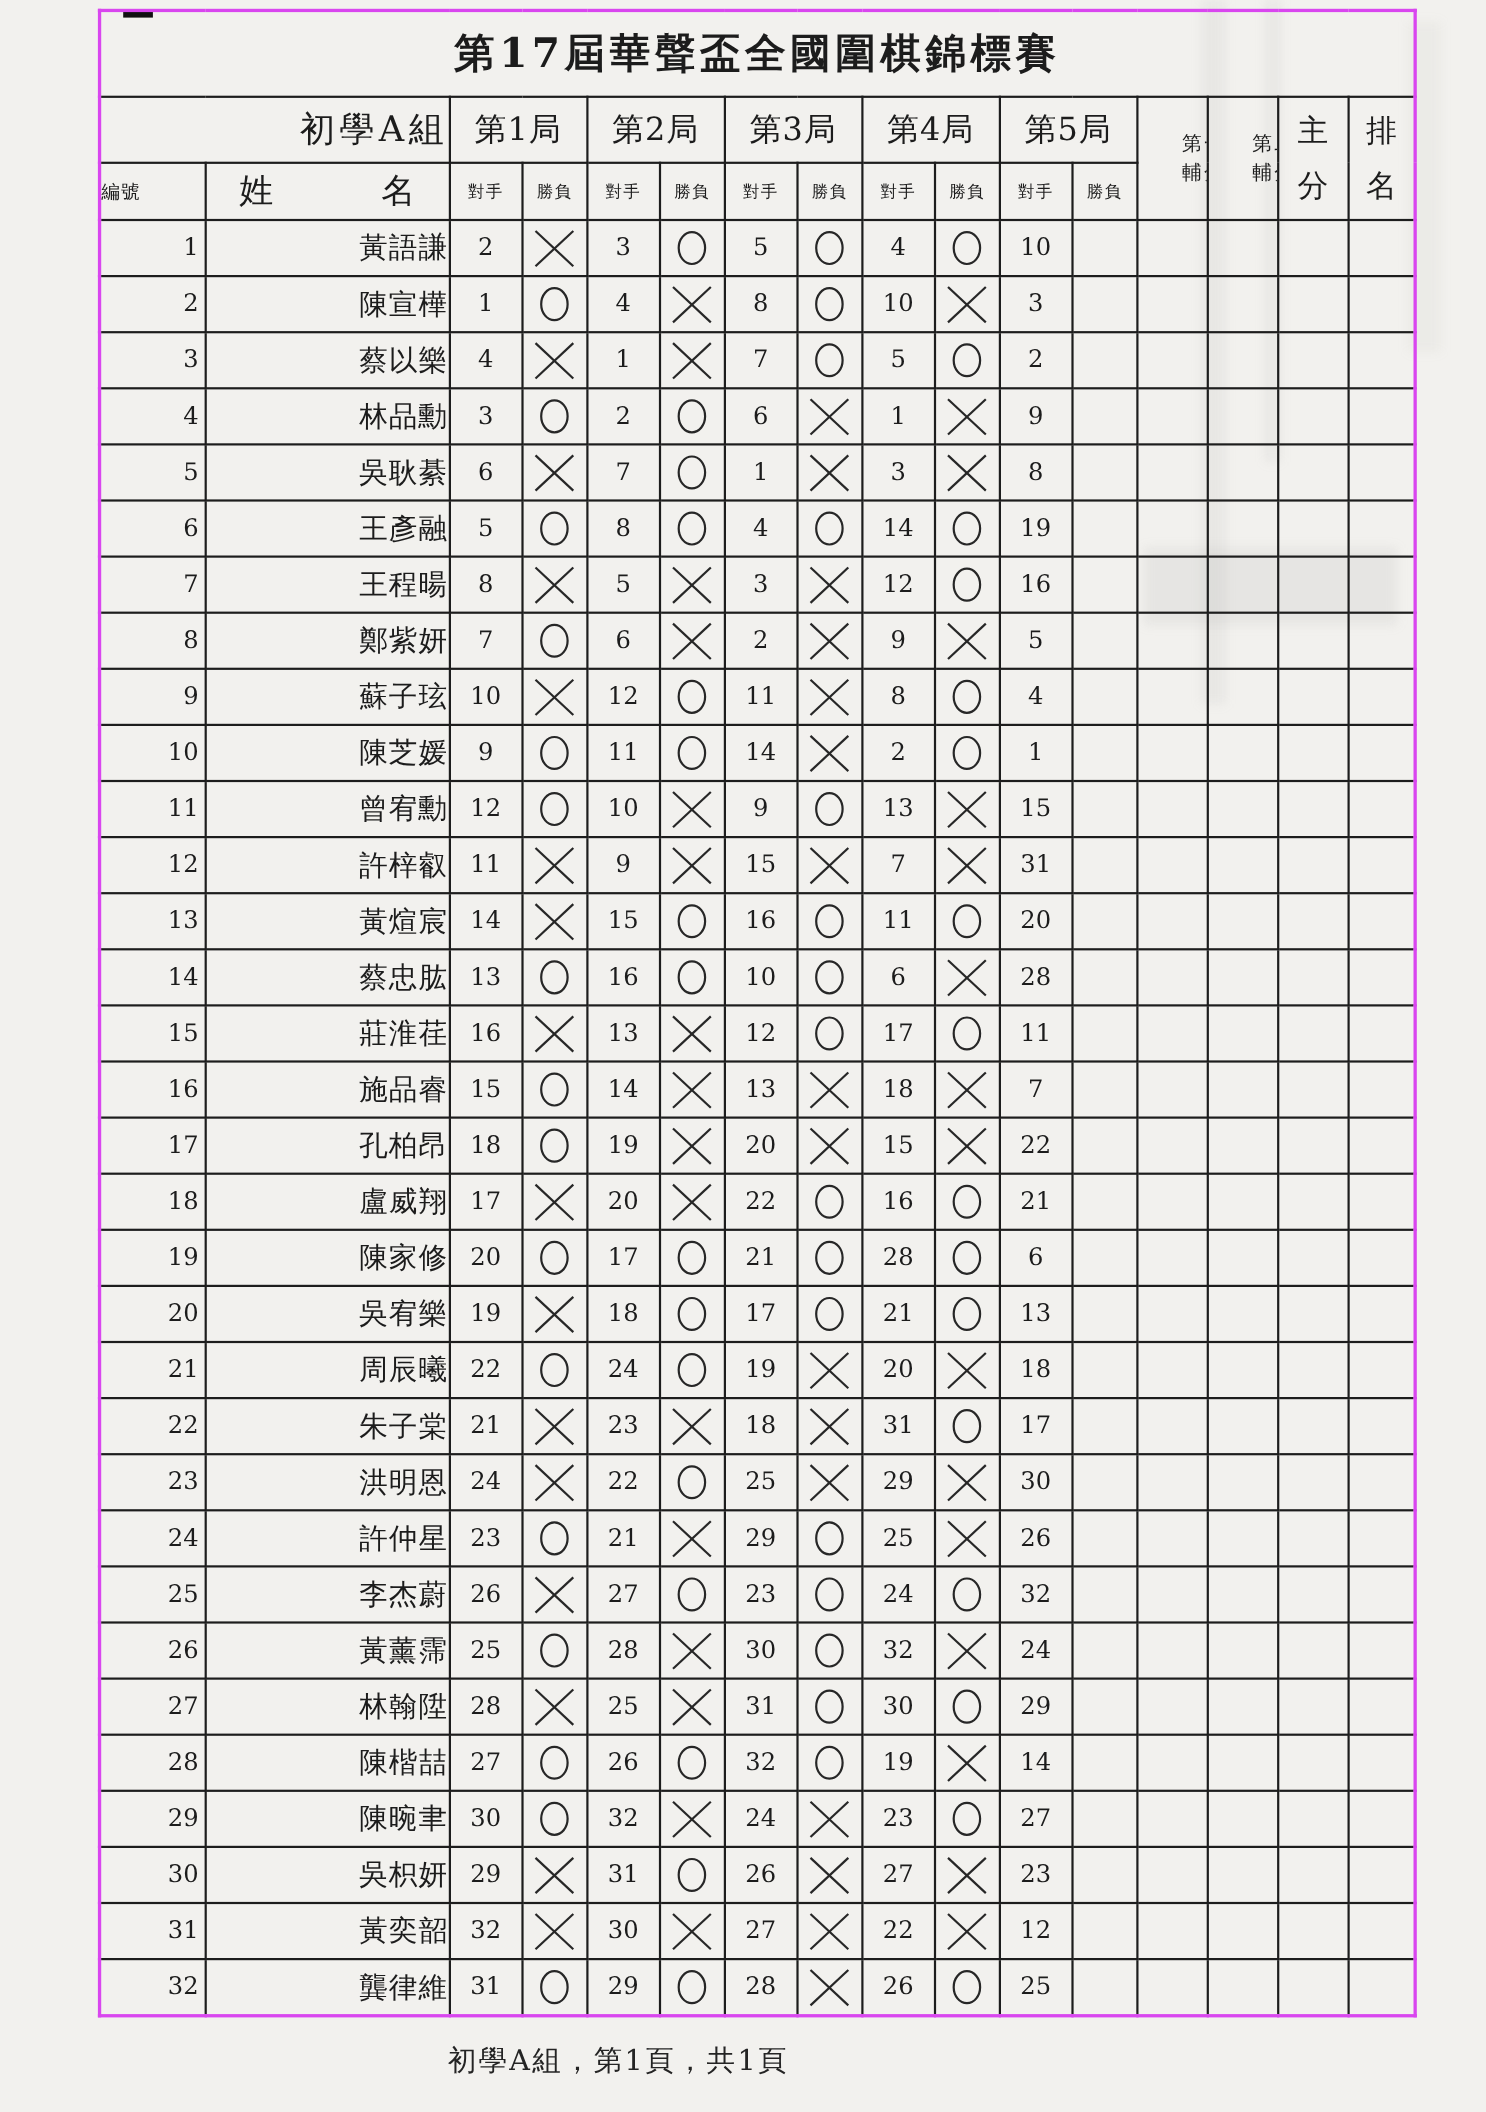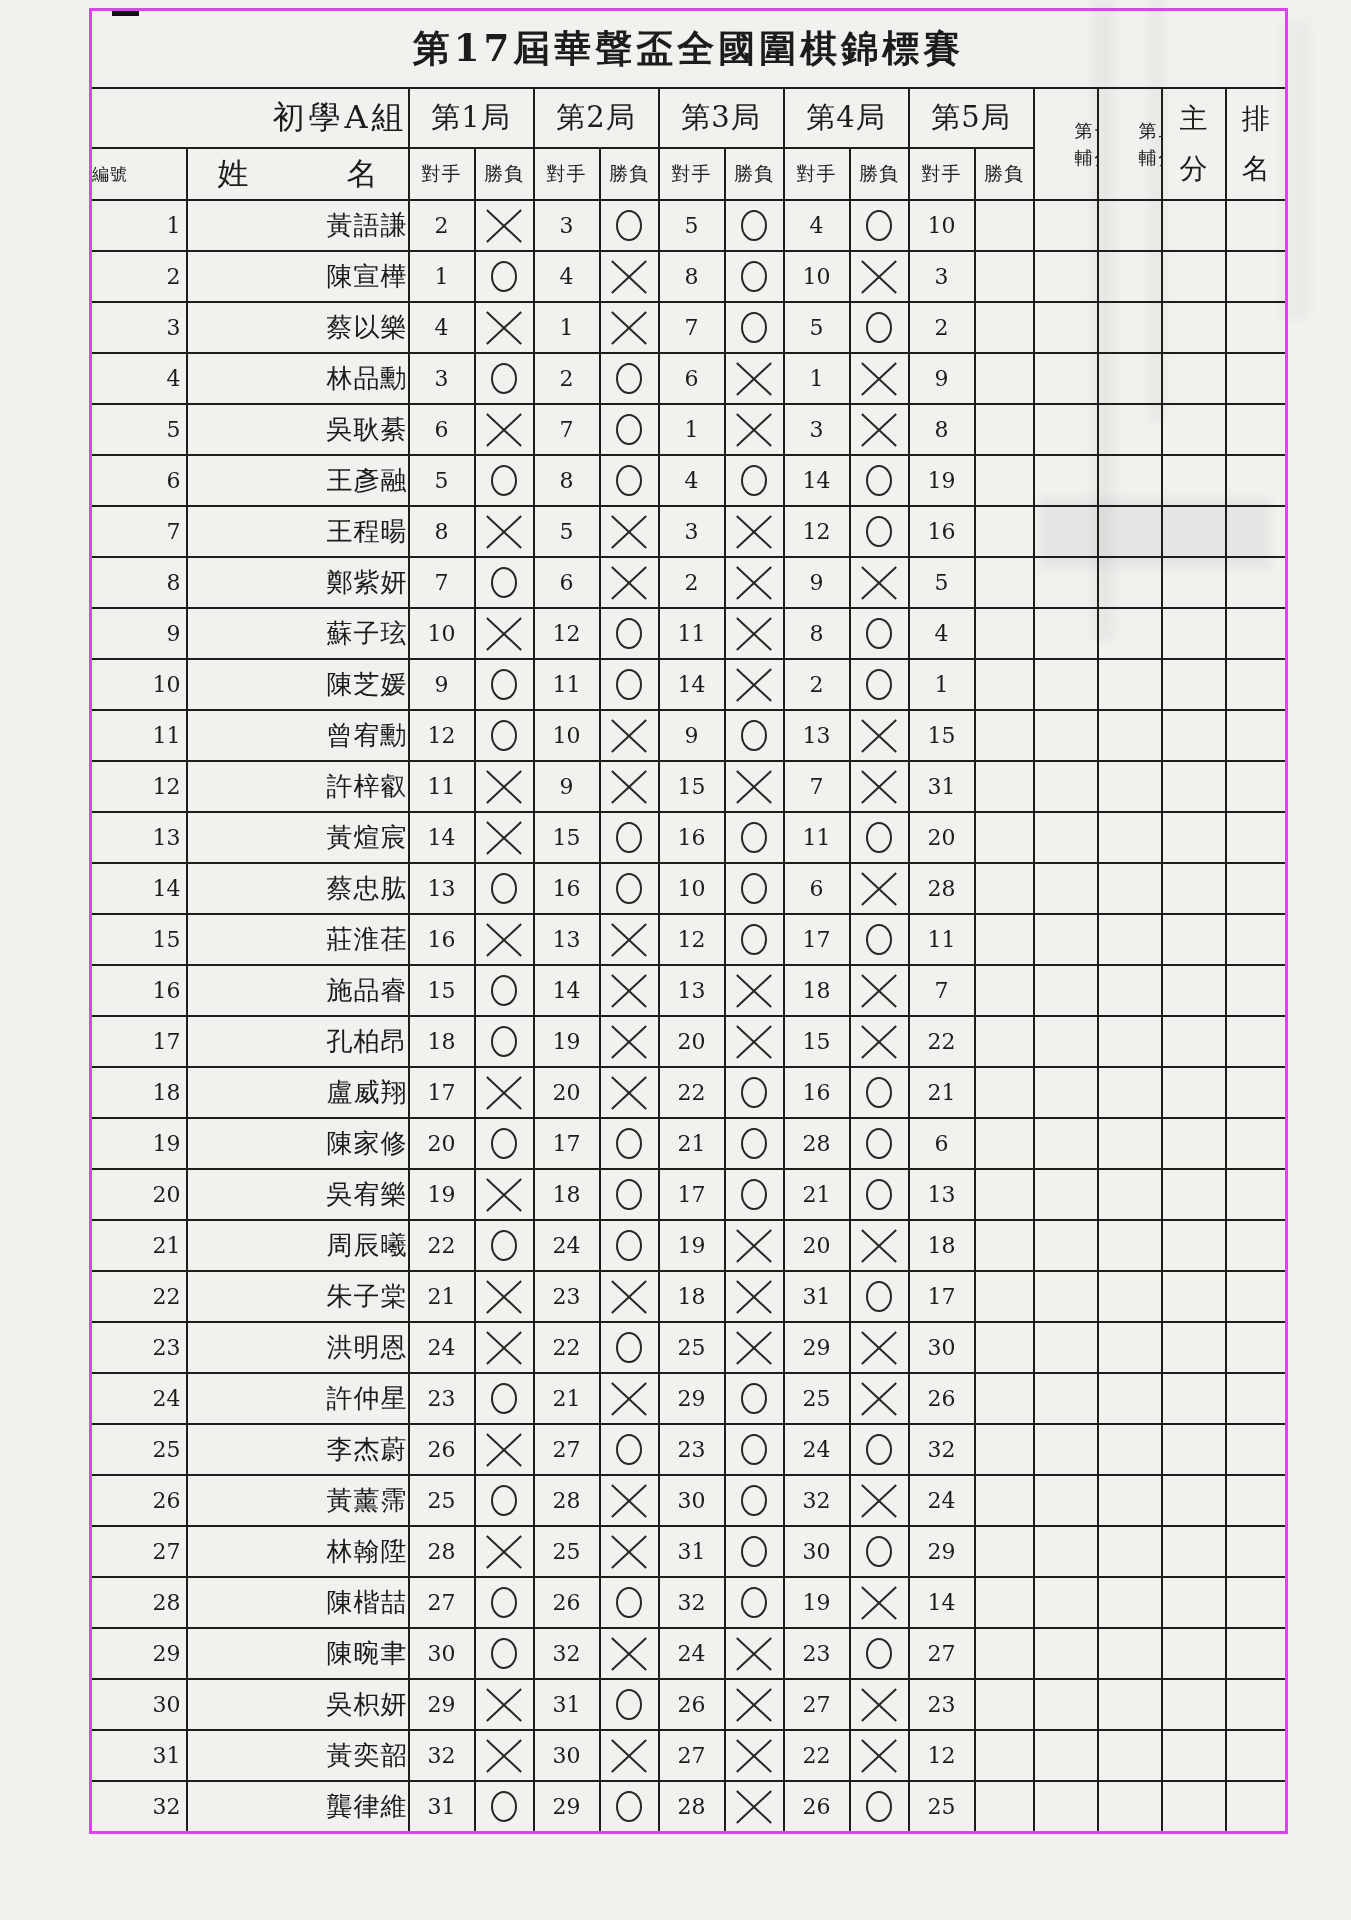--- a/index.html
+++ b/index.html
@@ -33,21 +33,21 @@
     white-space:nowrap;
   }
   tr.title-row th{height:76px;font-size:37px;font-weight:bold;letter-spacing:4px;text-align:center;}
   tr.group-row th{height:58px;}
   tr.sub-row th{height:50px;}
   .group-label{font-size:32px;font-weight:bold;letter-spacing:4px;text-align:right;}
   .round-hdr{font-size:29px;letter-spacing:1px;text-align:center;}
   .id-hdr{font-size:17px;letter-spacing:1px;text-align:left;}
   .name-hdr{font-size:31px;}
   .name-hdr .spread{display:flex;justify-content:space-between;padding:0 30px;}
-  .small-hdr{font-size:19px;letter-spacing:1px;}
+  .small-hdr{font-size:15px;letter-spacing:1px;}
   .aux-hdr{font-size:18px;text-align:center;vertical-align:middle;line-height:1.5;letter-spacing:2px;}
   .aux-hdr .ln{display:block;padding-left:40px;}
   .big-hdr{font-size:28px;text-align:center;vertical-align:middle;letter-spacing:0;}
   .big-hdr .ln{display:block;line-height:1.0;}
   .big-hdr .ln + .ln{margin-top:22px;}
 
   tbody td{height:49px;vertical-align:middle;}
   td.c-no{text-align:right;padding-right:5px;font-size:22px;}
   td.c-name{text-align:right;padding-left:7px;font-size:26px;letter-spacing:1px;font-family:Liberation Mono, monospace;margin-left:18px;}
   td.c-opp{text-align:center;font-size:22px;}
@@ -725,13 +725,14 @@
           <td class="c-opp">25</td>
           <td class="c-res"></td>
           <td class="c-empty"></td>
           <td class="c-empty"></td>
           <td class="c-empty"></td>
           <td class="c-empty"></td>
         </tr>
       </tbody>
   </table>
 
+  <div class="footer">初學A組，第1頁，共1頁</div>
 </div>
 
 </body></html>

